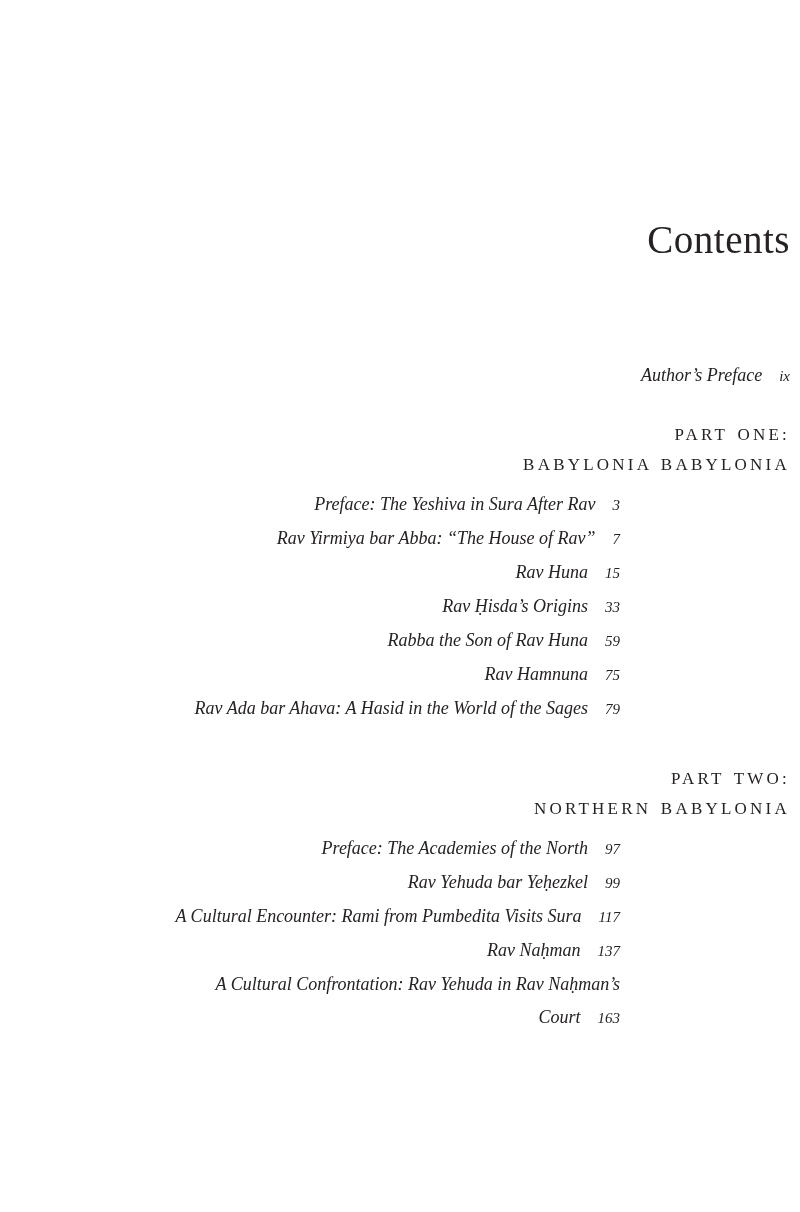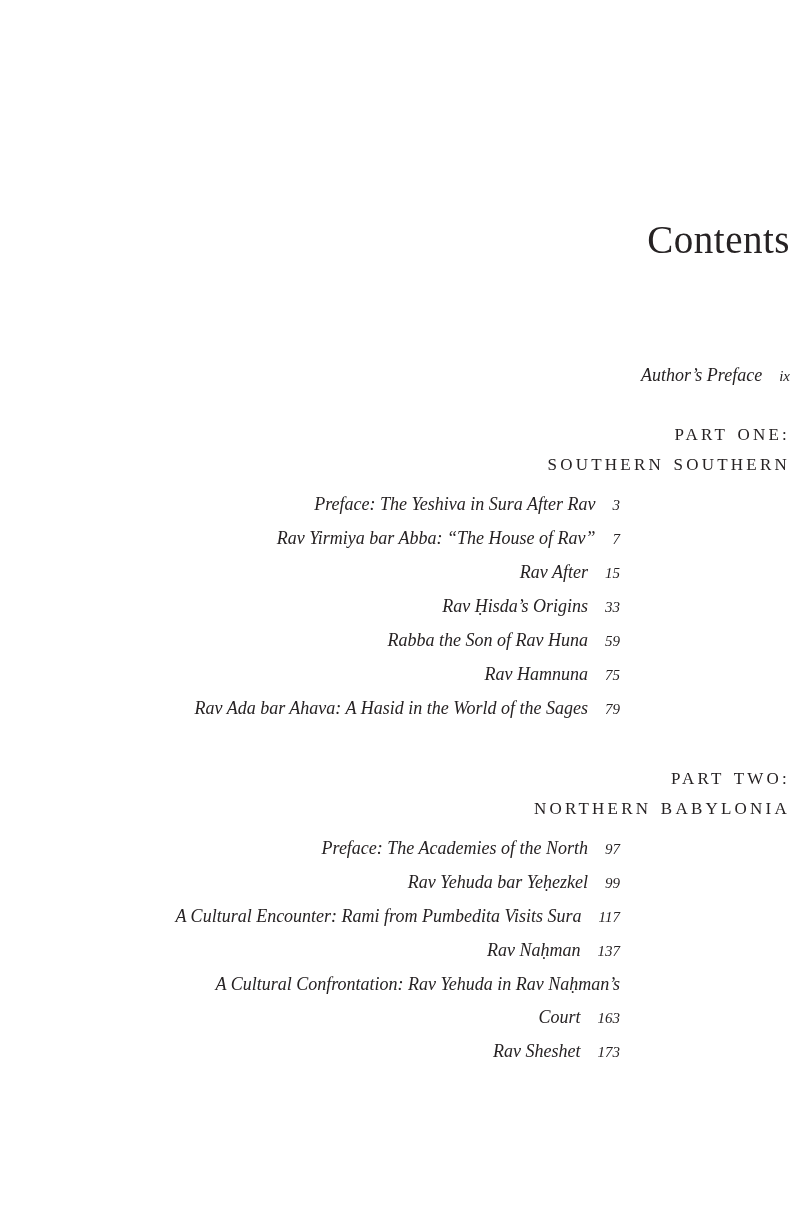--- a/index.html
+++ b/index.html
@@ -55,41 +55,40 @@
 
   <h1 class="toc-title">Contents</h1>
 
   <div class="front-matter">
     <div class="entry"><span>Author’s Preface</span><span class="pg">ix</span></div>
   </div>
 
   <div class="part">
     <div class="part-heading">
       <div class="ph-line">PART ONE:</div>
-      <div class="ph-line">SOUTHERN SOUTHERN</div>
+      <div class="ph-line">BABYLONIA BABYLONIA</div>
     </div>
     <div class="entries">
       <div class="entry"><span>Preface: The Yeshiva in Sura After Rav</span><span class="pg">3</span></div>
       <div class="entry"><span>Rav Yirmiya bar Abba: “The House of Rav”</span><span class="pg">7</span></div>
-      <div class="entry"><span>Rav After</span><span class="pg">15</span></div>
+      <div class="entry"><span>Rav Huna</span><span class="pg">15</span></div>
       <div class="entry"><span>Rav Ḥisda’s Origins</span><span class="pg">33</span></div>
       <div class="entry"><span>Rabba the Son of Rav Huna</span><span class="pg">59</span></div>
       <div class="entry"><span>Rav Hamnuna</span><span class="pg">75</span></div>
       <div class="entry"><span>Rav Ada bar Ahava: A Hasid in the World of the Sages</span><span class="pg">79</span></div>
     </div>
   </div>
 
   <div class="part">
     <div class="part-heading part-heading-2">
       <div class="ph-line">PART TWO:</div>
       <div class="ph-line">NORTHERN BABYLONIA</div>
     </div>
     <div class="entries">
       <div class="entry"><span>Preface: The Academies of the North</span><span class="pg">97</span></div>
       <div class="entry"><span>Rav Yehuda bar Yeḥezkel</span><span class="pg">99</span></div>
       <div class="entry"><span>A Cultural Encounter: Rami from Pumbedita Visits Sura</span><span class="pg">117</span></div>
       <div class="entry"><span>Rav Naḥman</span><span class="pg">137</span></div>
       <div class="entry"><span>A Cultural Confrontation: Rav Yehuda in Rav Naḥman’s Court</span><span class="pg">163</span></div>
-      <div class="entry"><span>Rav Sheshet</span><span class="pg">173</span></div>
     </div>
   </div>
 
 </div>
 
 </body></html>

